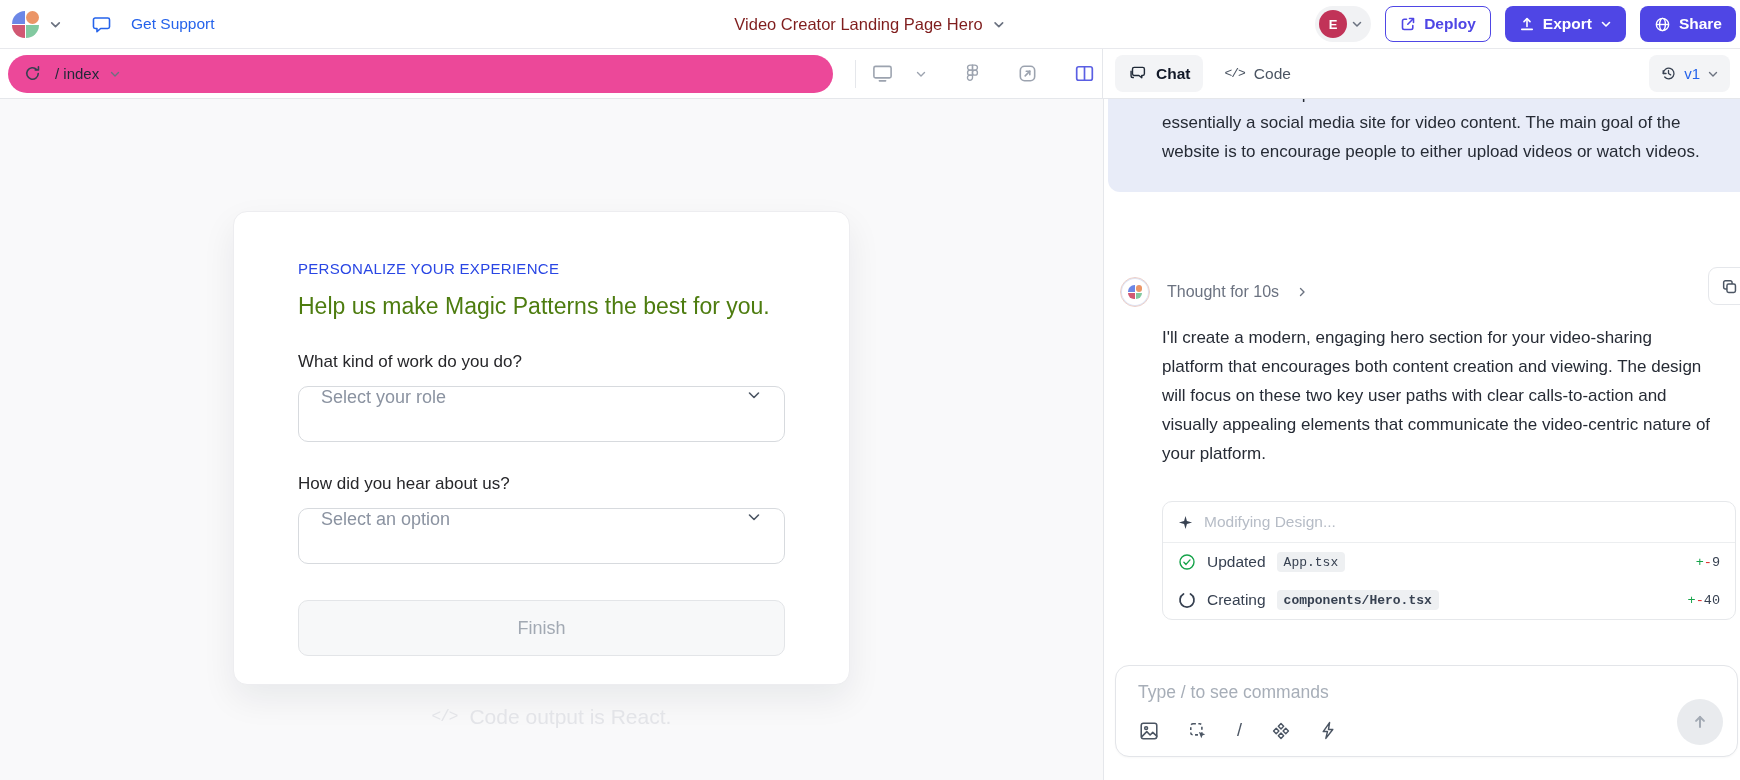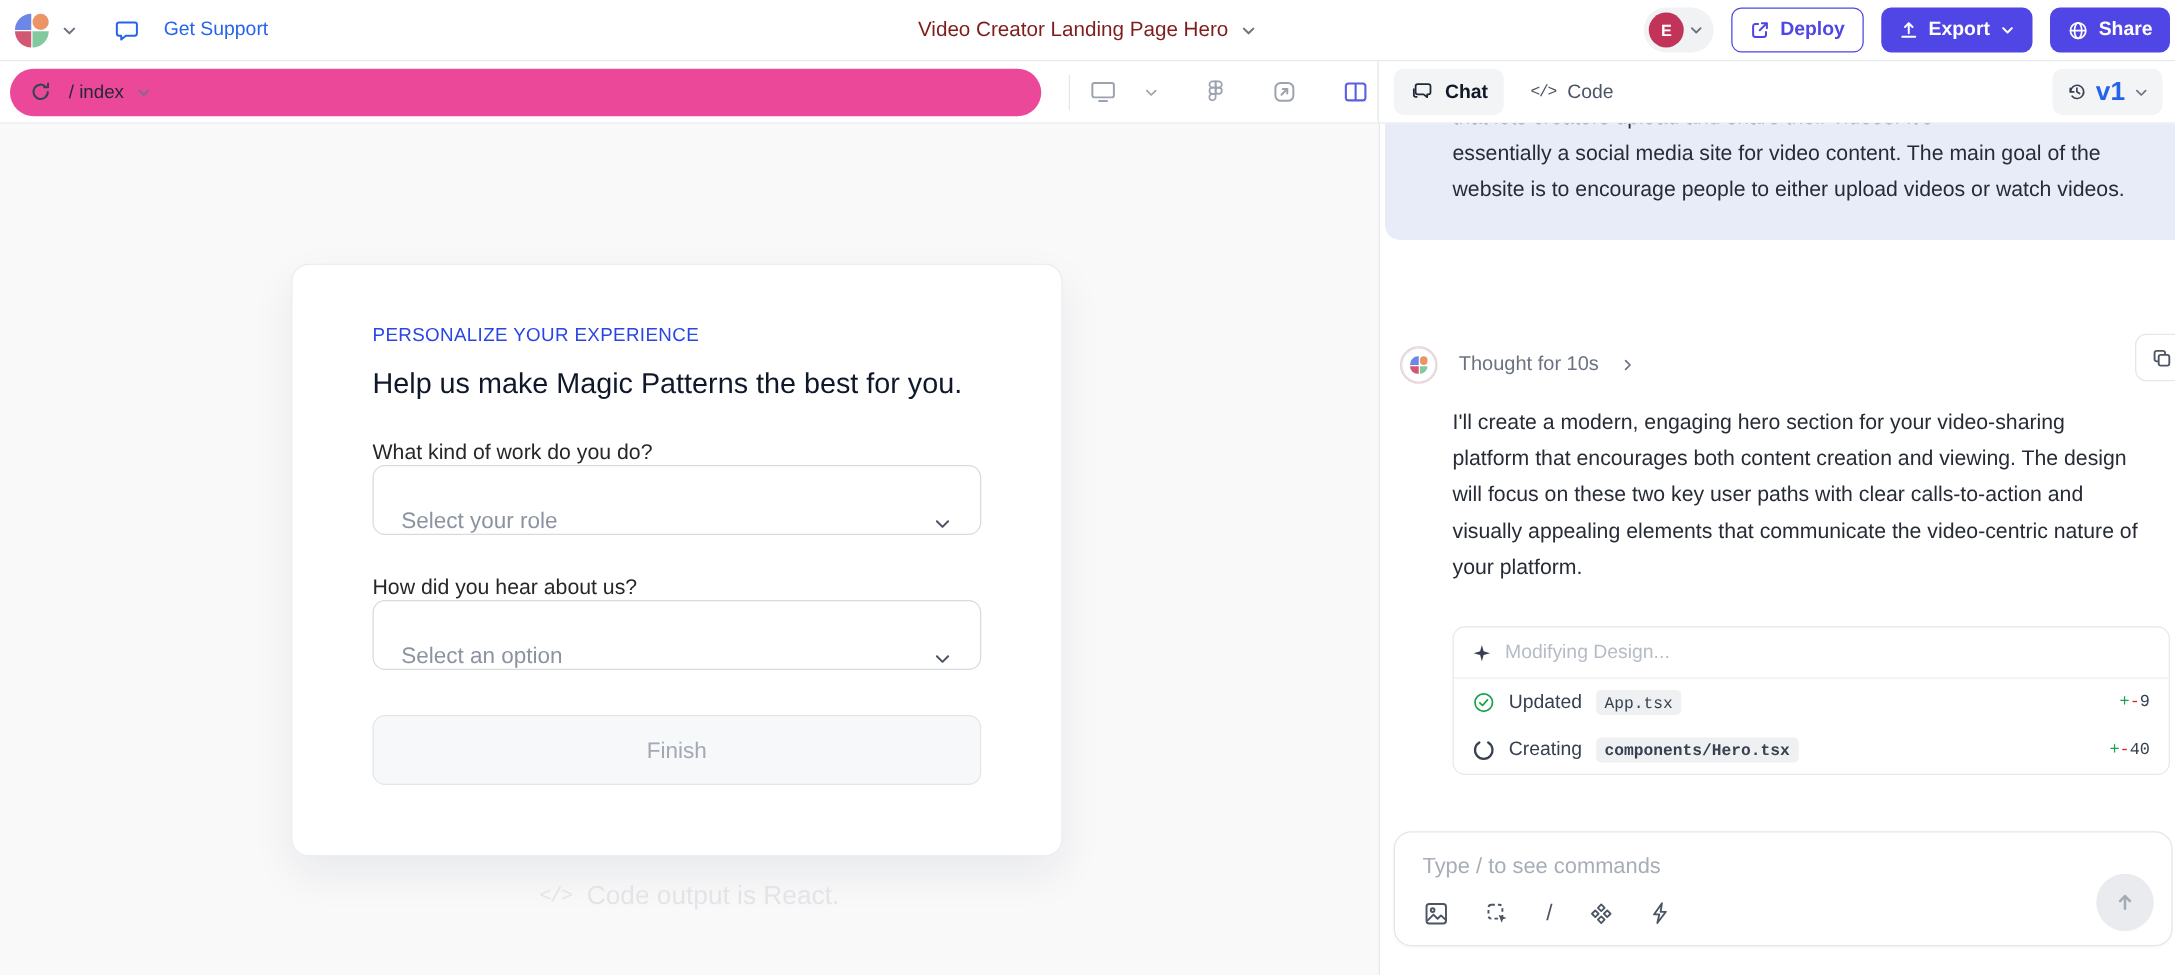--- a/index.html
+++ b/index.html
@@ -31,33 +31,33 @@
   .addr { width:872px; height:38px; background:#ec4899; border-radius:19px; display:flex; align-items:center; gap:14px; padding:0 16px; cursor:text; }
   .addr .path { font-size:15px; font-weight:500; color:#1f2937; display:flex; align-items:center; gap:10px; }
   .v-div { width:1px; height:28px; background:#e5e7eb; margin:0 16px 0 22px; }
   .tb-icons { display:flex; align-items:center; gap:22px; }
   .tb-right { flex:1; display:flex; align-items:center; padding:0 10px 0 12px; }
   .tab { display:flex; align-items:center; gap:9px; height:37px; padding:0 13px; border-radius:8px; font-size:15.5px; cursor:pointer; }
   .tab-active { background:#f3f4f6; color:#111827; font-weight:600; }
   .tab-idle { color:#4b5563; margin-left:8px; font-weight:400; }
   .code-glyph { font-family:"Liberation Mono", monospace; font-size:13px; color:#4b5563; letter-spacing:-1px; }
   .ver { margin-left:auto; display:flex; align-items:center; gap:7px; height:37px; background:#f3f4f6; border-radius:8px; padding:0 11px; cursor:pointer; }
-  .ver .v-label { color:#2563eb; font-size:21px; font-weight:700; }
+  .ver .v-label { color:#2563eb; font-size:15px; font-weight:400; }
 
   
   .main { display:flex; height:681px; }
   .left-panel { width:1103px; background:#f9f9fa; position:relative; }
   .right-panel { flex:1; background:#fff; position:relative; overflow:hidden; border-left:1px solid #e5e7eb; }
 
   
   .modal { position:absolute; left:233px; top:112px; width:617px; height:474px; background:#fff; border:1px solid #ededf0; border-radius:14px; box-shadow:0 14px 34px rgba(17,24,39,.07); padding:48px 64px; }
   .eyebrow { color:#2946e4; font-size:15px; font-weight:400; letter-spacing:.3px; }
-  .heading { margin-top:16px; font-size:23px; color:#0f172a; font-weight:400; }
+  .heading { margin-top:16px; font-size:23px; color:#4d7c0f; font-weight:400; }
   .q-label { margin-top:32px; font-size:17px; color:#27272a; }
-  .select { height:56px; border:1px solid #d7dade; border-radius:10px; display:flex; align-items:flex-end; justify-content:space-between; padding:0 22px; cursor:pointer; background:#fff; }
+  .select { margin-top:14px; height:56px; border:1px solid #d7dade; border-radius:10px; display:flex; align-items:flex-start; justify-content:space-between; padding:0 22px; cursor:pointer; background:#fff; }
   .select .ph { font-size:18px; color:#8b93a1; }
   .finish { margin-top:36px; height:56px; width:100%; background:#f7f8f9; border:1px solid #e3e5e8; border-radius:10px; color:#a2a9b3; font-size:18px; font-weight:500; font-family:"Liberation Sans", sans-serif; cursor:pointer; }
   .watermark { position:absolute; left:0; right:0; top:606px; display:flex; align-items:center; justify-content:center; gap:12px; color:#e3e4e8; font-size:21px; }
   .watermark .wm-icon { font-family:"Liberation Mono", monospace; font-size:16px; letter-spacing:-1px; }
 
   
   .bubble { position:absolute; top:-24px; left:4px; right:-16px; background:#e8ecf8; border-radius:12px; padding:4px 44px 26px 54px; color:#262b35; font-size:17px; line-height:29px; }
   .clip-line { white-space:nowrap; overflow:hidden; }
   .thought-row { position:absolute; top:178px; left:16px; display:flex; align-items:center; gap:17px; cursor:pointer; }
   .ai-avatar { width:30px; height:30px; border-radius:50%; background:#fff; border:1px solid #eccfc9; box-shadow:0 0 0 1px #dce4f5 inset; display:flex; align-items:center; justify-content:center; }

